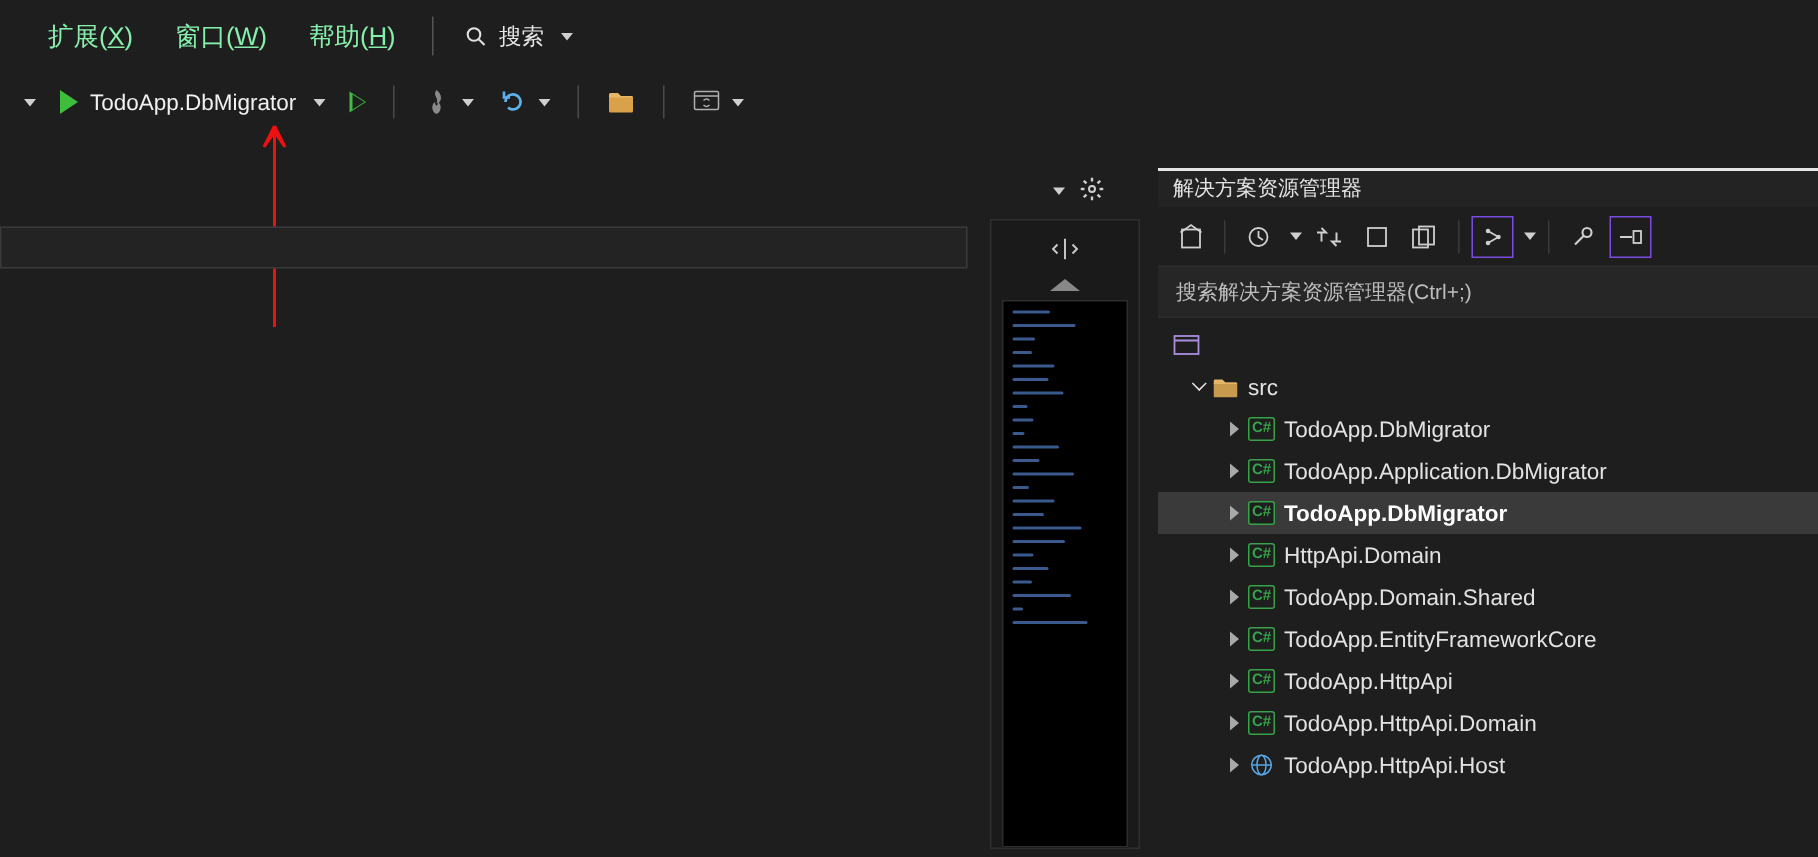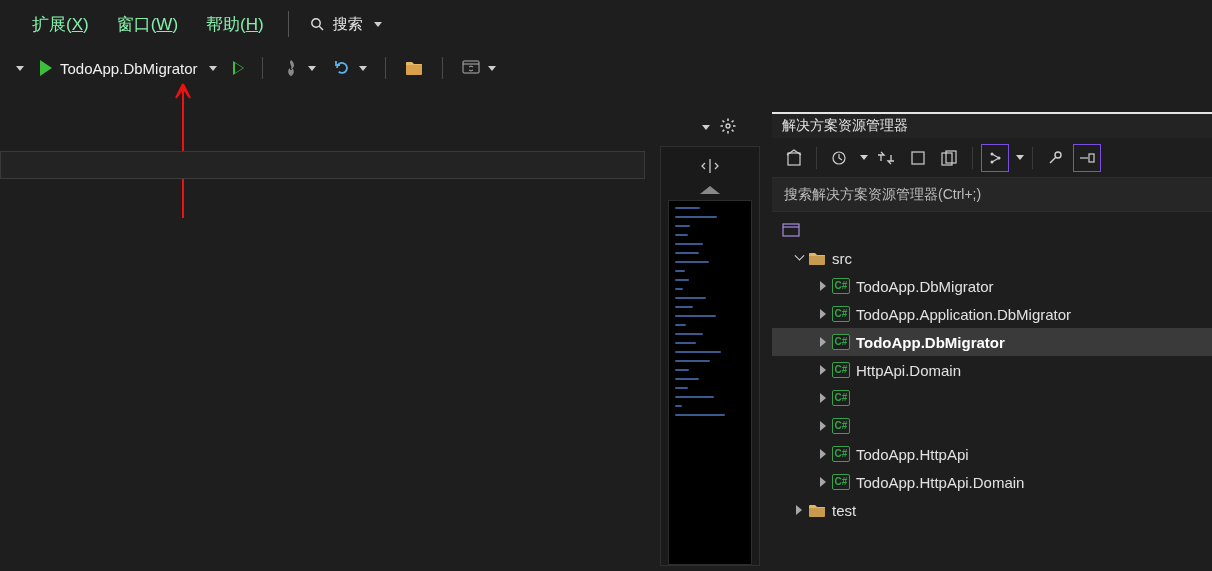--- a/index.html
+++ b/index.html
@@ -474,56 +474,59 @@
           </span>
           <span>HttpApi.Domain</span>
         </div>
         <div class="tree-row" style="padding-left: 44px;">
           <span class="tw">
             <span class="tri-closed"></span>
           </span>
           <span class="row-icon">
             <div class="cs-badge">C#</div>
           </span>
-        </div>
-        <div class="tree-row" style="padding-left: 44px;">
-          <span class="tw">
-            <span class="tri-closed"></span>
-          </span>
-          <span class="row-icon">
-            <div class="cs-badge">C#</div>
-          </span>
+          <span>TodoApp.Domain.Shared</span>
+        </div>
+        <div class="tree-row" style="padding-left: 44px;">
+          <span class="tw">
+            <span class="tri-closed"></span>
+          </span>
+          <span class="row-icon">
+            <div class="cs-badge">C#</div>
+          </span>
+          <span>TodoApp.EntityFrameworkCore</span>
         </div>
         <div class="tree-row" style="padding-left: 44px;">
           <span class="tw">
             <span class="tri-closed"></span>
           </span>
           <span class="row-icon">
             <div class="cs-badge">C#</div>
           </span>
           <span>TodoApp.HttpApi</span>
         </div>
         <div class="tree-row" style="padding-left: 44px;">
           <span class="tw">
             <span class="tri-closed"></span>
           </span>
           <span class="row-icon">
             <div class="cs-badge">C#</div>
           </span>
           <span>TodoApp.HttpApi.Domain</span>
         </div>
+        <div class="tree-row" style="padding-left: 44px;">
+          <span class="tw">
+            <span class="tri-closed"></span>
+          </span>
+          <span class="row-icon globe-icon">
+            <svg width="16" height="16" viewBox="0 0 16 16">
+              <circle cx="8" cy="8" r="6.5"></circle>
+              <ellipse cx="8" cy="8" rx="3" ry="6.5"></ellipse>
+              <line x1="1.5" y1="8" x2="14.5" y2="8"></line>
+            </svg>
+          </span>
+          <span>TodoApp.HttpApi.Host</span>
+        </div>
       </div>
 
-    <div class="tree-row" style="padding-left:20px">
-      <span class="tw">
-          <span class="tri-closed"></span>
-        </span>
-      <span class="row-icon folder-mini">
-        <svg width="16" height="13" viewBox="0 0 16 13">
-            <rect x="0" y="3" width="16" height="10" rx="1"></rect>
-            <path d="M0 4 L0 2 Q0 1 1 1 L6 1 L8 3 L15 3 Q16 3 16 4 Z"></path>
-          </svg>
-      </span>
-      <span>test</span>
-    </div>
 
   </div>
 </div>
 
 </body></html>

